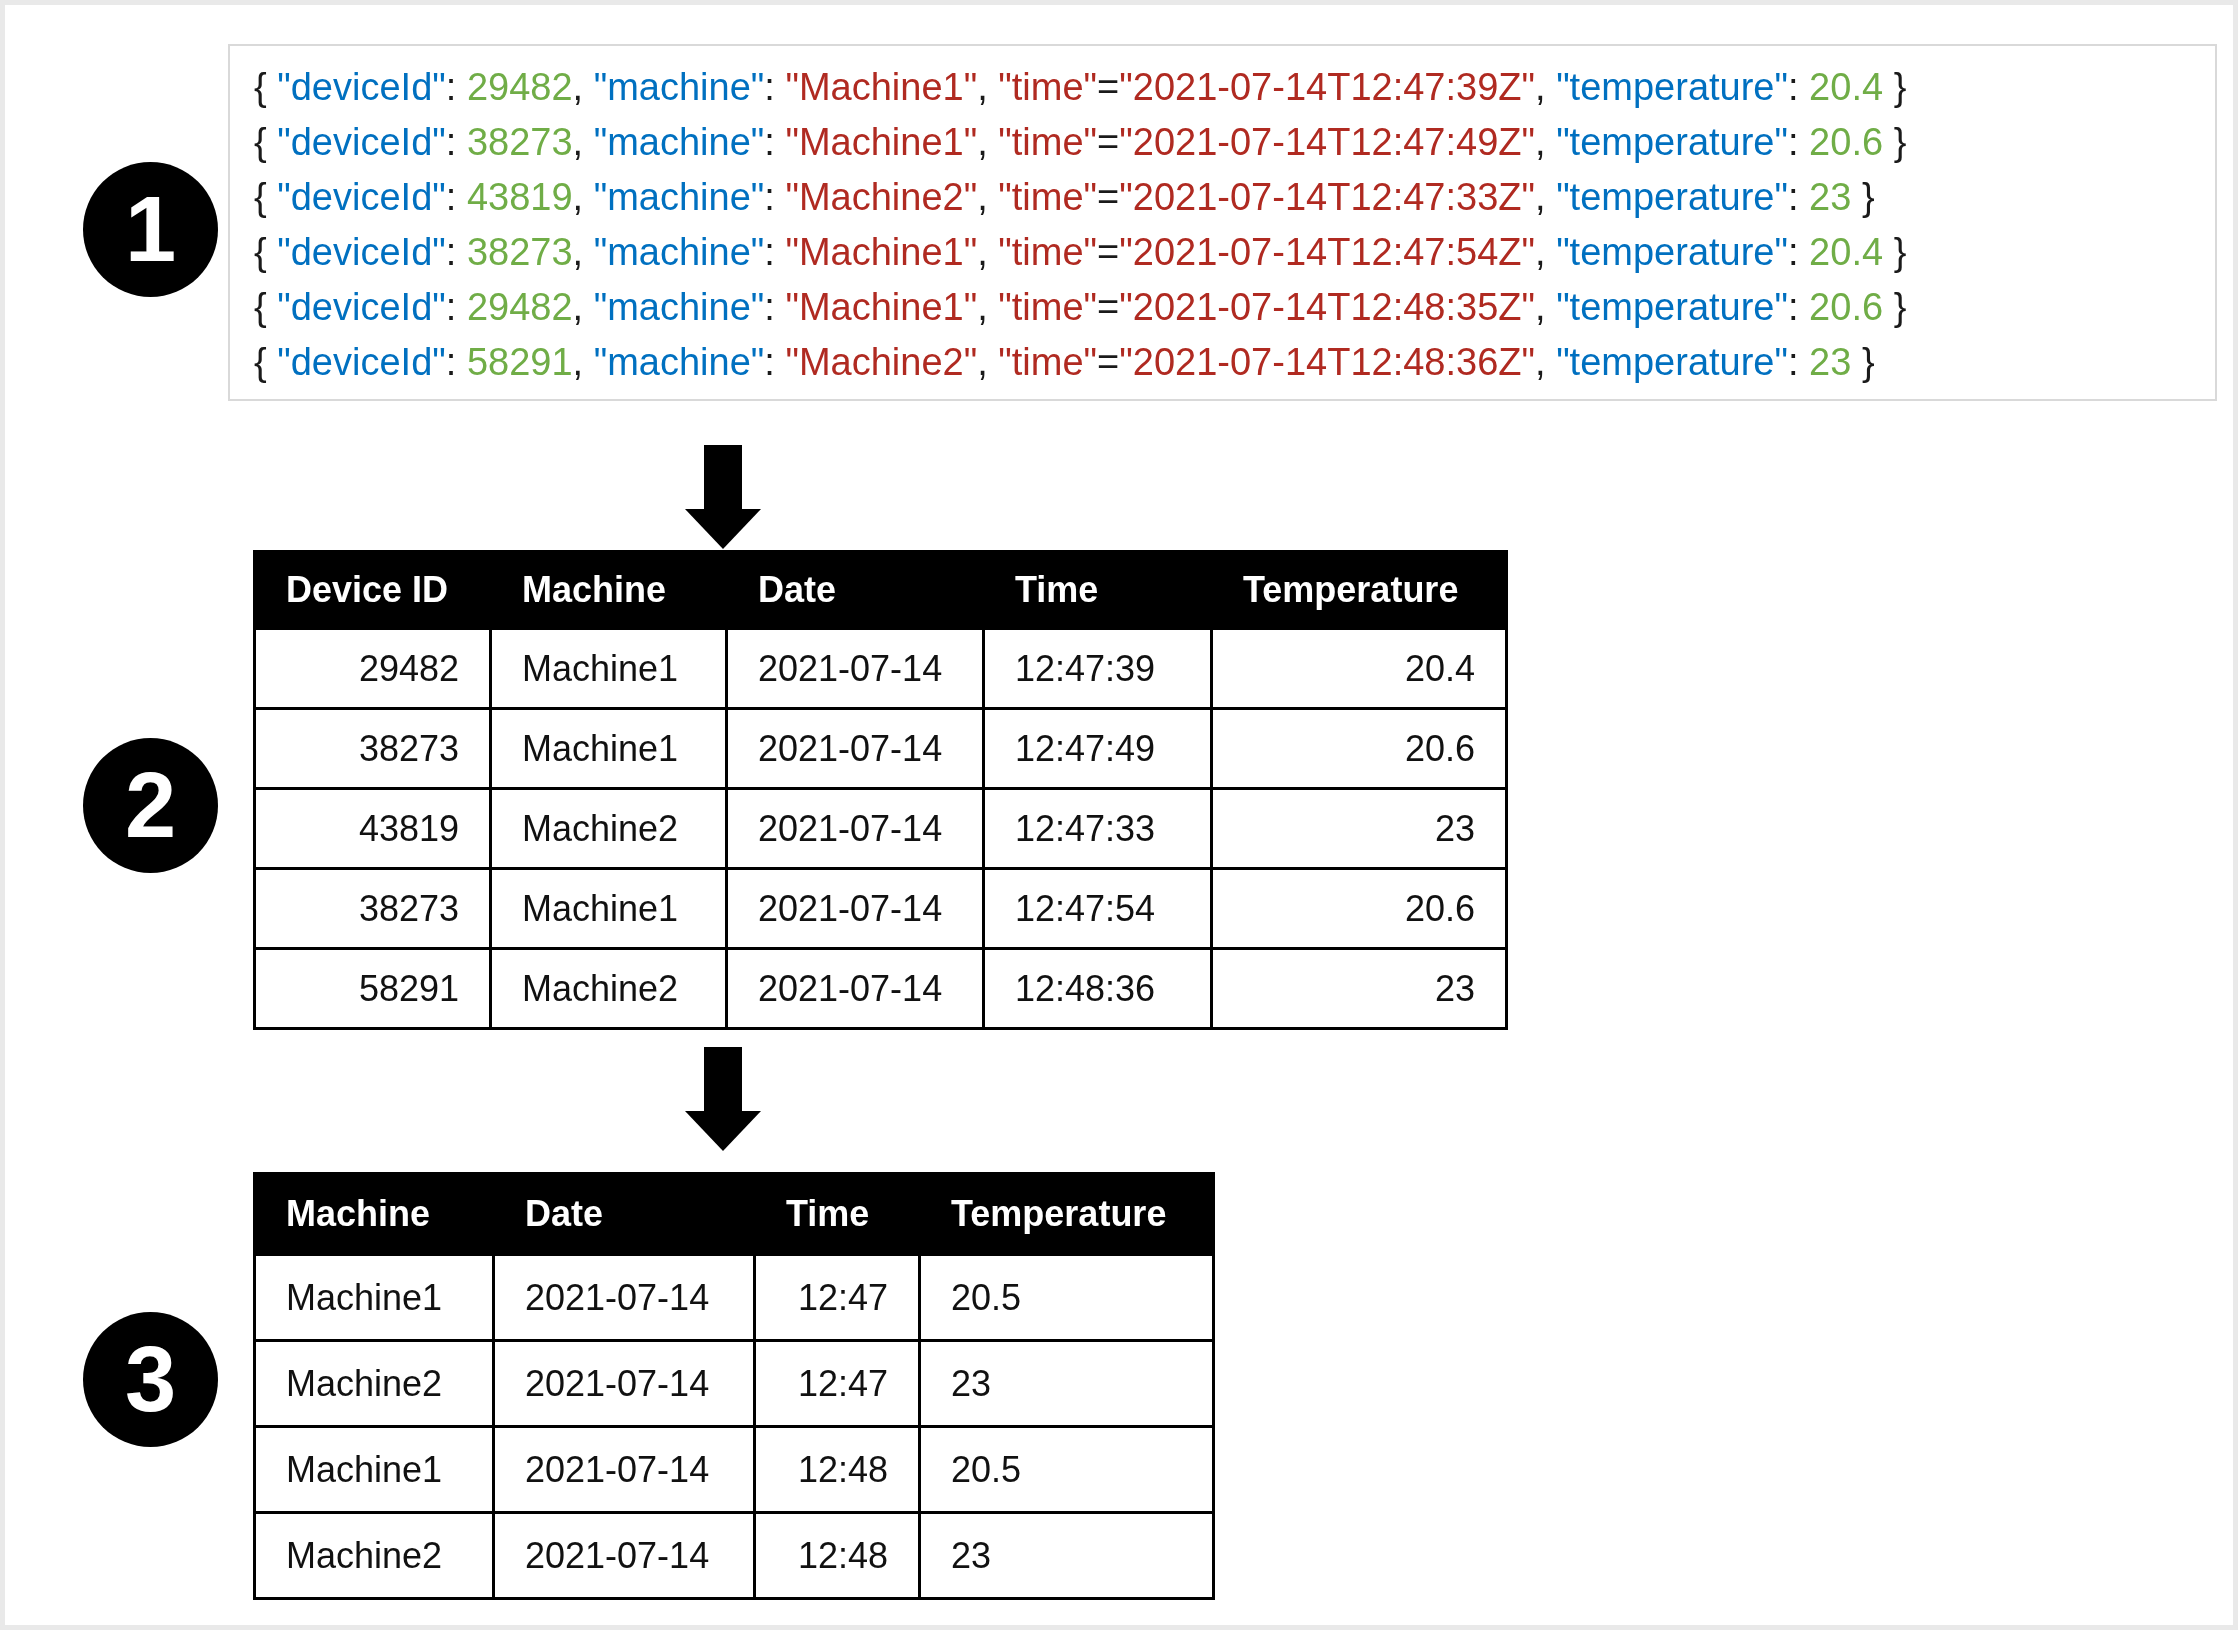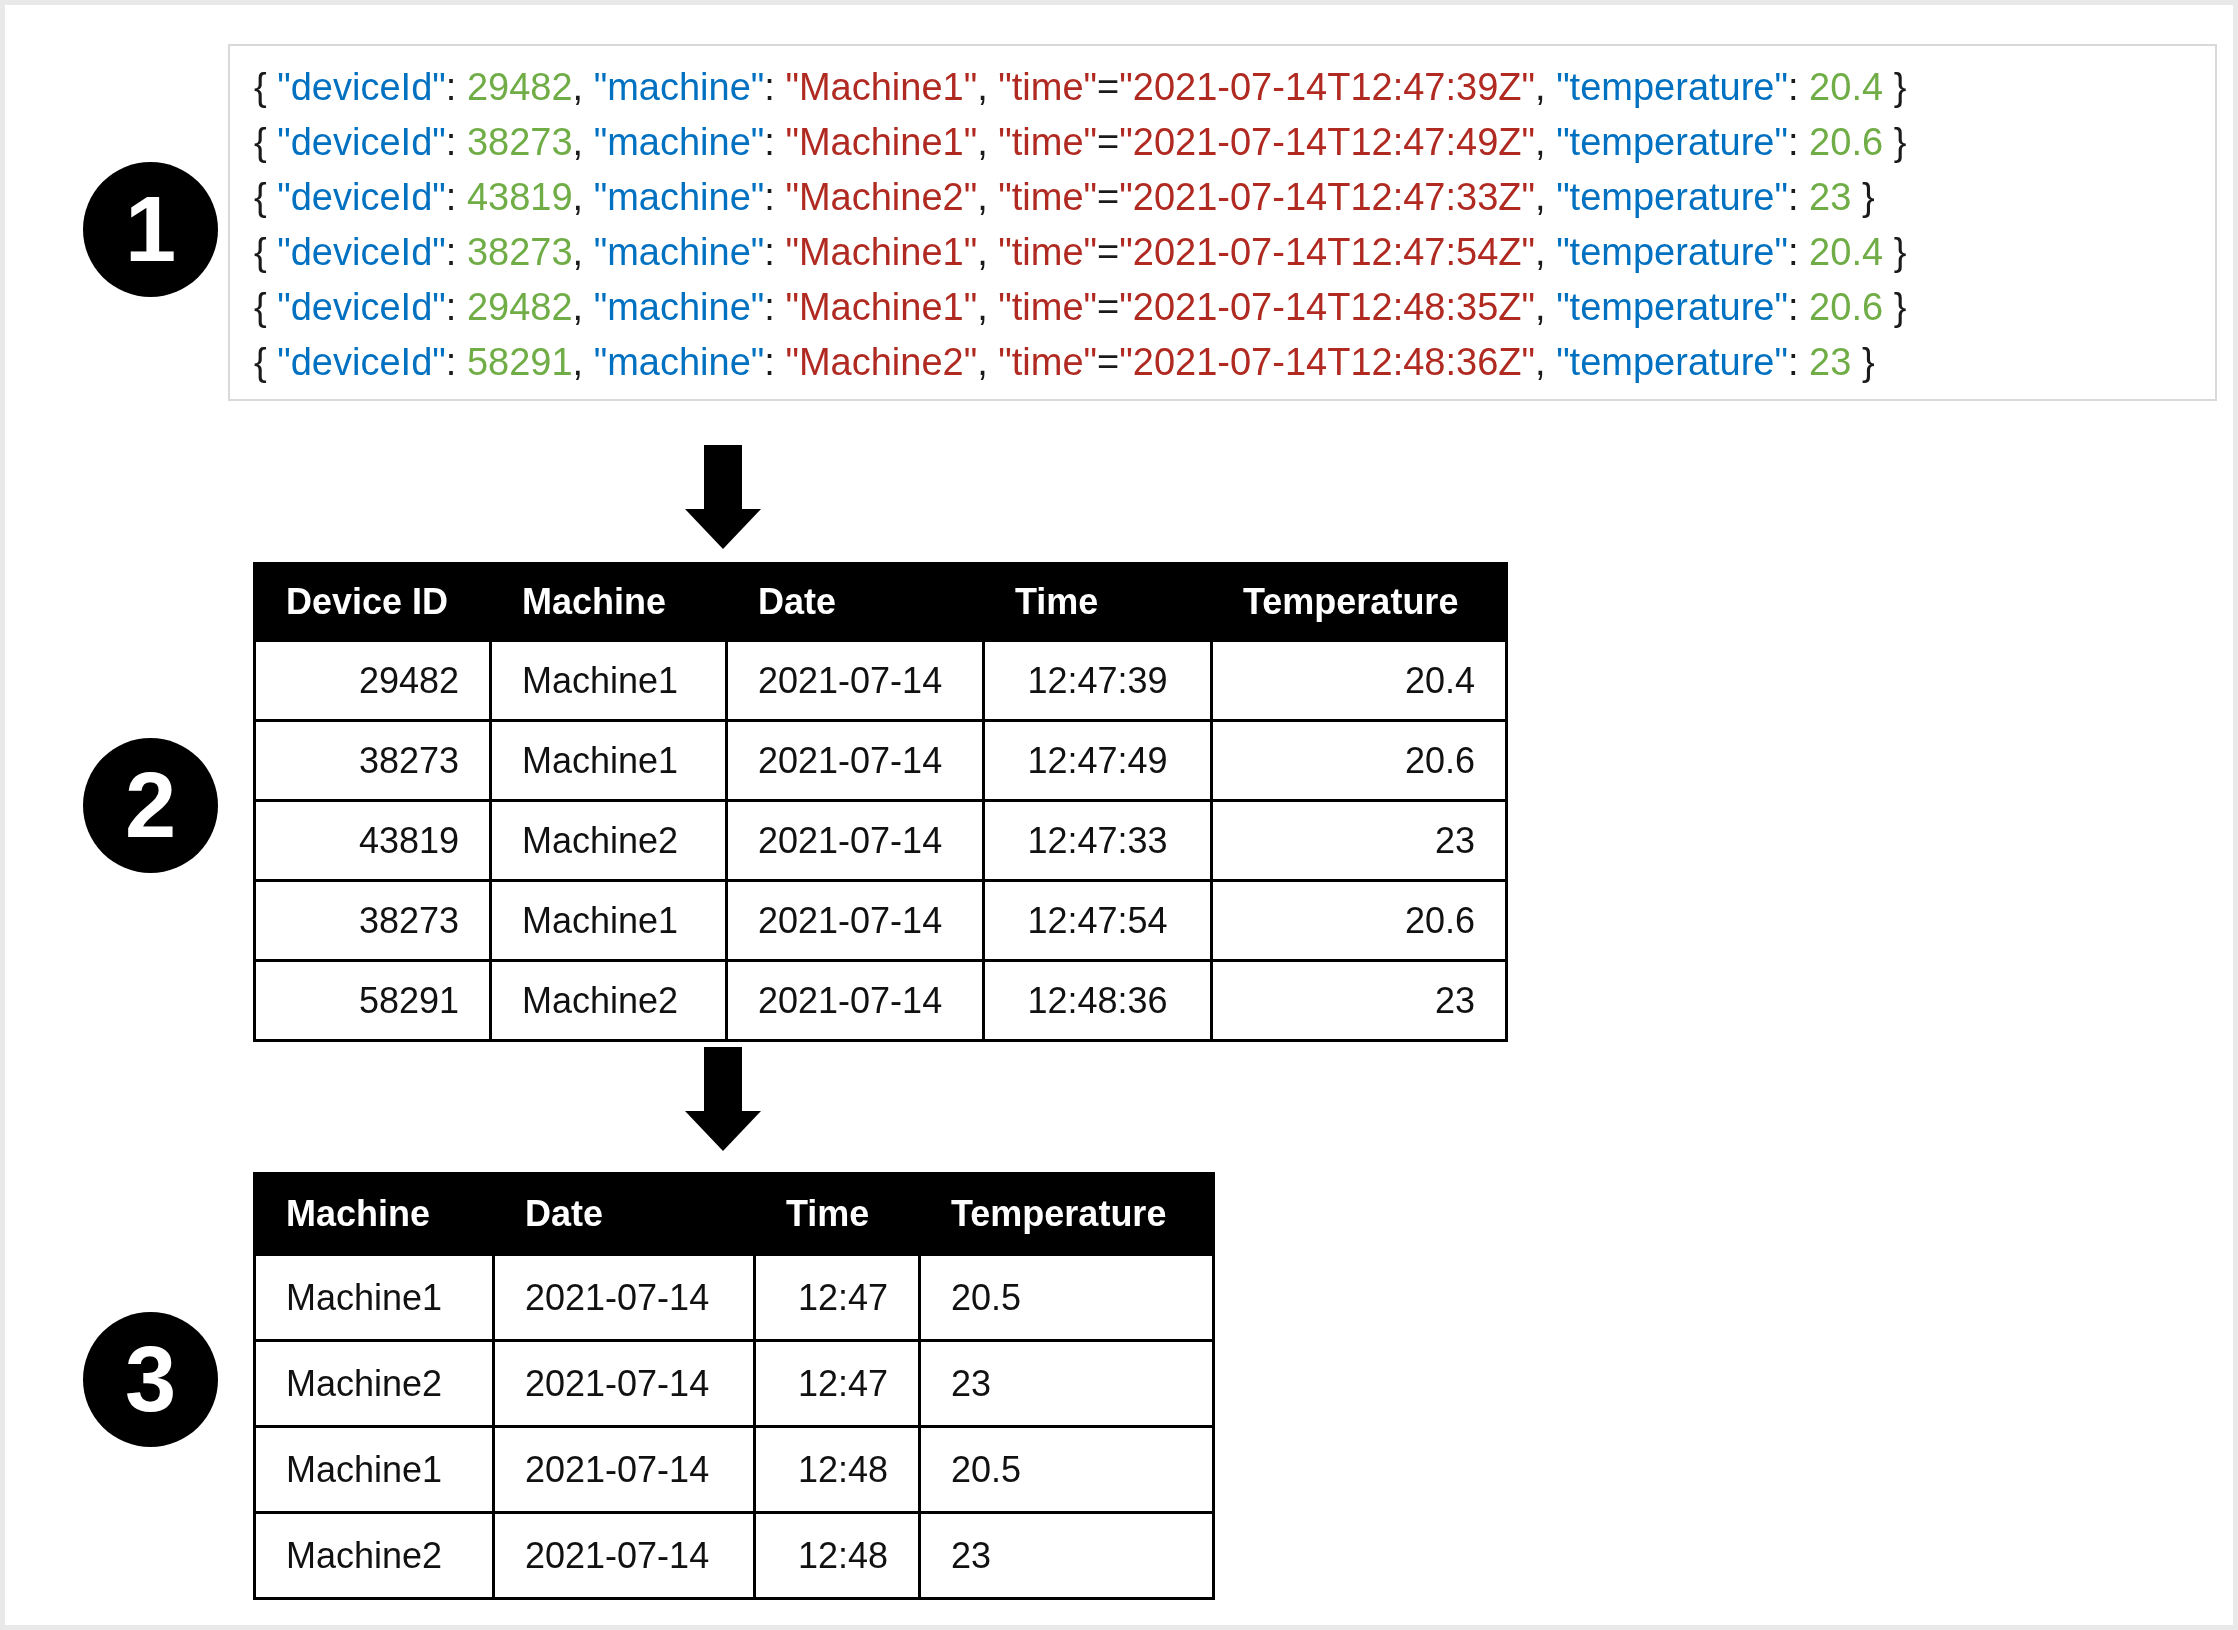--- a/index.html
+++ b/index.html
@@ -43,27 +43,27 @@
   table.tbl{
     position:absolute; border-collapse:collapse; table-layout:fixed;
     background:#fff; font-size:36px; color:#111;
   }
   table.tbl th, table.tbl td{
     border:3px solid #000; padding:0 30px; overflow:hidden; white-space:nowrap;
   }
   table.tbl th{
     background:var(--hdr-bg); color:var(--hdr-fg); font-weight:bold; text-align:left;
   }
-  table.t2{left:248px; top:557px; width:1252px;}
+  table.t2{left:248px; top:545px; width:1252px;}
   table.t2 th{height:74px;}
   table.t2 td{height:77px;}
   table.t2 td:nth-child(1){text-align:right;}
   table.t2 td:nth-child(2){text-align:left;}
   table.t2 td:nth-child(3){text-align:left;}
-  table.t2 td:nth-child(4){text-align:center;}
+  table.t2 td:nth-child(4){text-align:left;}
   table.t2 td:nth-child(5){text-align:right;}
   table.t3{left:248px; top:1167px; width:959px;}
   table.t3 th{height:78px;}
   table.t3 td{height:83px;}
   table.t3 td:nth-child(1){text-align:left;}
   table.t3 td:nth-child(2){text-align:left;}
   table.t3 td:nth-child(3){text-align:right;}
   table.t3 td:nth-child(4){}
 </style>
 </head>

